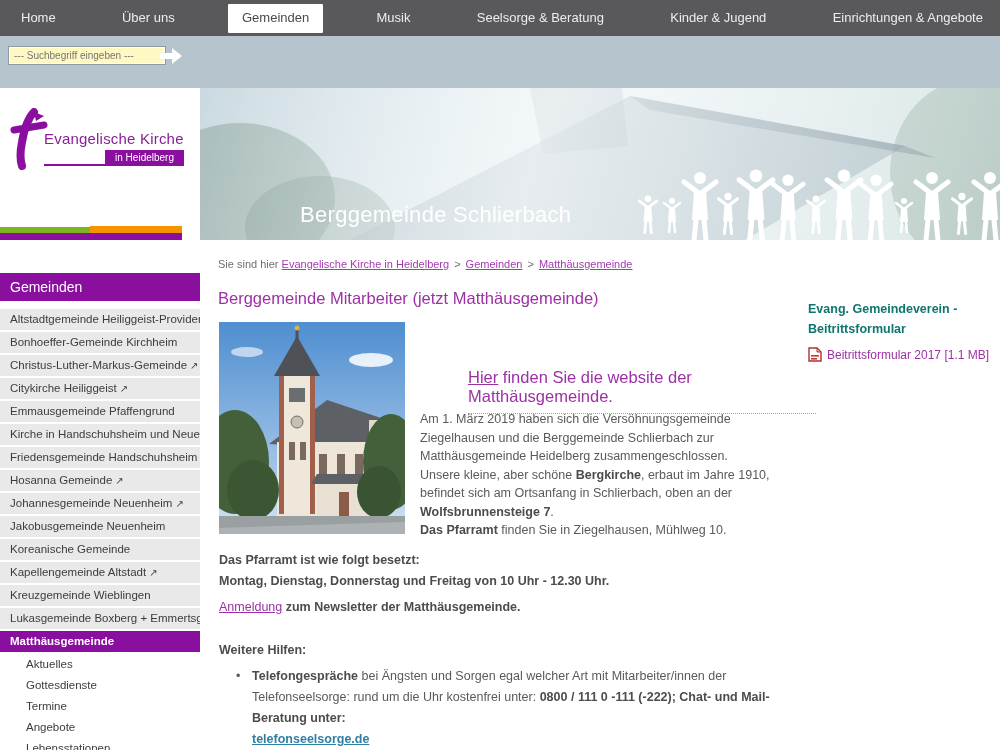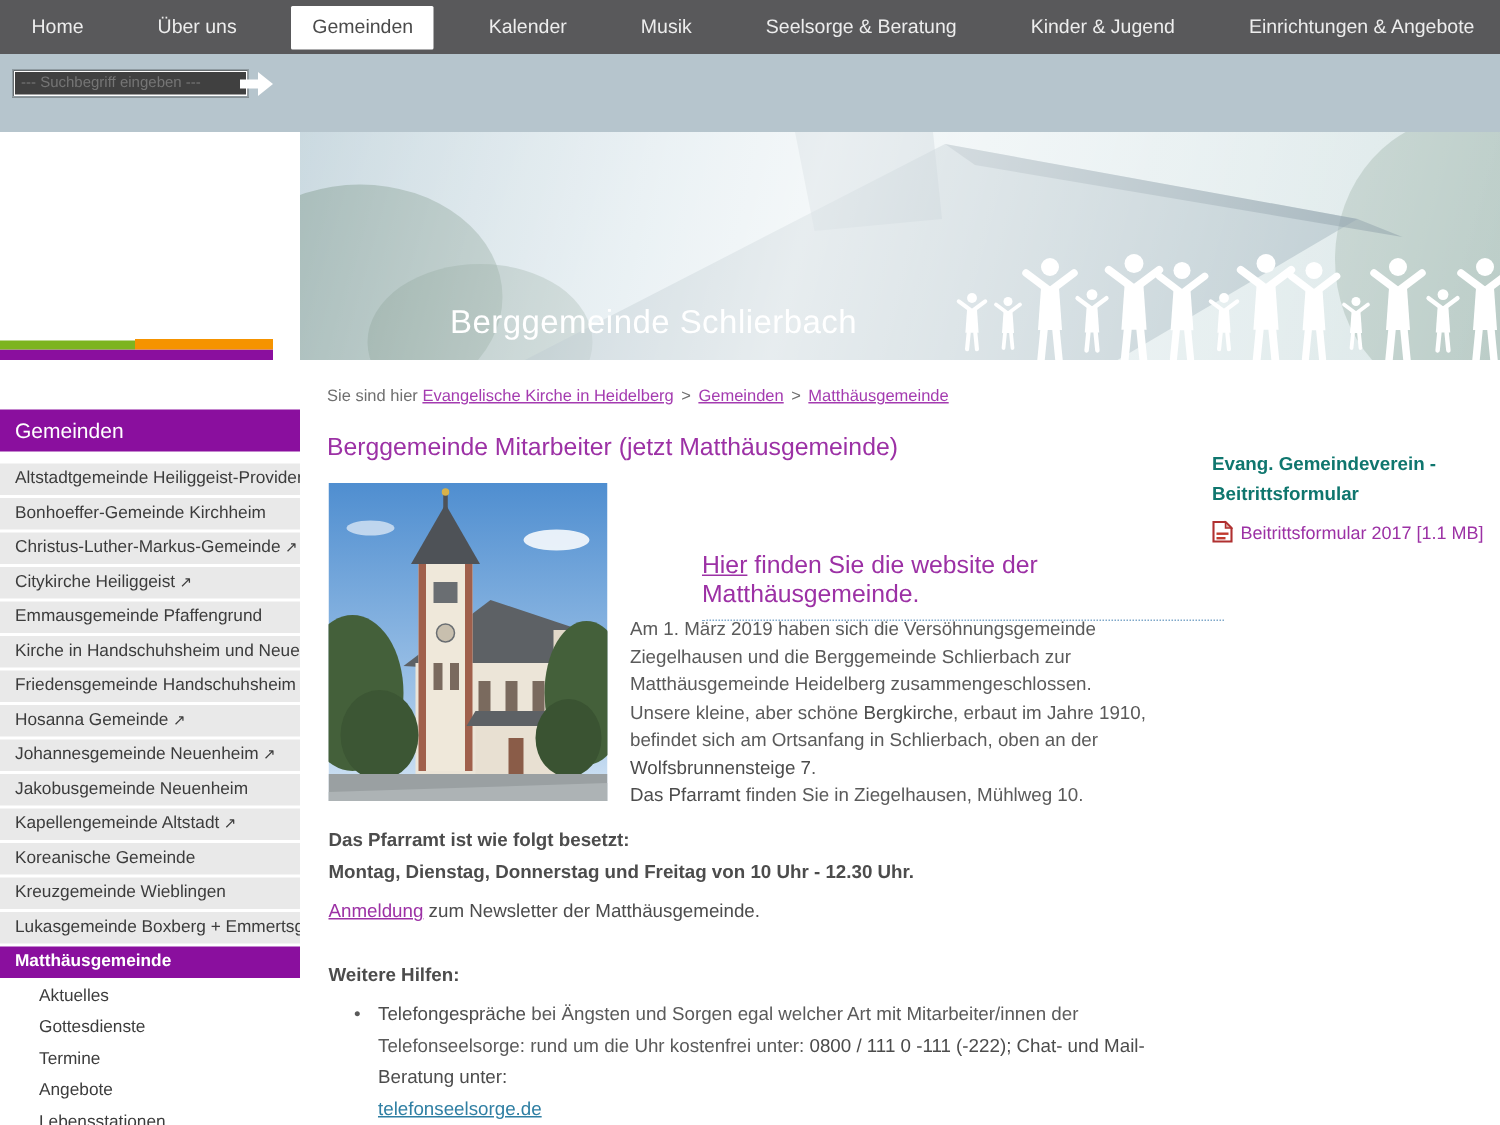--- a/index.html
+++ b/index.html
@@ -8,21 +8,21 @@
     background:#ffffff;
     font-family:"Liberation Sans","DejaVu Sans",sans-serif;
     -webkit-font-smoothing:antialiased;
   }
   
   .topnav{position:absolute;left:0;top:0;width:1000px;height:36px;background:#59595b;display:flex;align-items:stretch;padding-left:4px;box-sizing:border-box;justify-content:space-between;}
   .nav-item{color:#ededed;font-size:13px;line-height:36px;padding:0 17px;cursor:pointer;white-space:nowrap;}
   .nav-item.active{background:#ffffff;color:#4a4a4a;line-height:28px;margin:4px 4px 3px 4px;padding:0 14px;border-radius:1px;}
   
   .band{position:absolute;left:0;top:36px;width:1000px;height:52px;background:#b6c5cd;}
-  .search-box{position:absolute;left:8px;top:10px;width:146px;height:17px;font-size:10px;color:#8a8a8a;border:1px solid #8f9ba1;box-shadow:0 0 0 1px #fff inset;background:#404040;padding:0 5px;outline:none;}
+  .search-box{position:absolute;left:8px;top:10px;width:146px;height:17px;font-size:10px;color:#8a8a8a;border:1px solid #8f9ba1;box-shadow:0 0 0 1px #fff inset;background:#fef9c3;padding:0 5px;outline:none;}
   .search-go{position:absolute;left:160px;top:12px;width:26px;height:16px;cursor:pointer;}
   .search-go .bar{position:absolute;left:0;top:5px;width:12px;height:6px;background:#fff;}
   .search-go .tip{position:absolute;left:12px;top:0;width:0;height:0;border-top:8px solid transparent;border-bottom:8px solid transparent;border-left:10px solid #fff;}
   
   .header{position:absolute;left:0;top:88px;width:1000px;height:152px;}
   .logo-box{position:absolute;left:0;top:2px;width:200px;height:138px;background:#fff;}
   .logo-cross{position:absolute;left:8px;top:18px;}
   .logo-text{position:absolute;left:44px;top:40px;width:140px;}
   .logo-line1{font-size:15px;color:#8a1f96;letter-spacing:.2px;white-space:nowrap;}
   .logo-sub-row{display:flex;align-items:flex-end;margin-top:3px;}
@@ -54,53 +54,66 @@
   .page-title{font-size:16.5px;color:#9c31a5;line-height:20px;}
   .church-photo{position:absolute;left:1px;top:34px;width:186px;height:212px;}
   .website-heading{position:absolute;left:206px;top:80px;width:348px;font-size:16.5px;color:#9c31a5;padding-bottom:7px;border-bottom:1px dotted #7fa8c9;margin-left:44px;}
   .intro{position:absolute;left:202px;top:122px;width:366px;font-size:12.5px;line-height:1.48;color:#5a5a5a;}
   .bold-block{position:absolute;left:1px;top:262px;font-size:12.5px;line-height:21px;font-weight:bold;color:#4c4c4c;}
   .newsletter{position:absolute;left:1px;top:312px;font-size:12.5px;}
   .helps-heading{position:absolute;left:1px;top:355px;font-size:12.5px;font-weight:bold;color:#4c4c4c;}
   .helps-list{position:absolute;left:18px;top:378px;width:548px;font-size:12.5px;line-height:21px;color:#5a5a5a;}
   .helps-list .li{position:relative;padding-left:16px;margin-bottom:3px;}
   .helps-list .marker{position:absolute;left:0;top:0;color:#5a5a5a;}
-  .b{font-weight:normal;color:#4c4c4c;}
+  .b{font-weight:bold;color:#4c4c4c;}
   a.plink{color:#9c31a5;text-decoration:underline;cursor:pointer;}
   a.hlink{color:#9c31a5;text-decoration:underline;cursor:pointer;}
   a.tlink{color:#2f7fa3;text-decoration:underline;cursor:pointer;}
   
   .aside{position:absolute;left:808px;top:299px;width:190px;}
   .aside-title{font-size:12.5px;font-weight:bold;color:#0f766e;line-height:20px;}
   .pdf-row{margin-top:8px;display:flex;align-items:flex-end;}
   .pdf-row a{font-size:12px;color:#9c31a5;margin-left:5px;cursor:pointer;text-decoration:none;}
 </style>
 </head>
 <body>
 
 <div class="topnav">
     <div class="nav-item">Home</div>
     <div class="nav-item">Über uns</div>
     <div class="nav-item active">Gemeinden</div>
-    <div class="nav-item">Kalender</div>
     <div class="nav-item">Musik</div>
     <div class="nav-item">Seelsorge &amp; Beratung</div>
     <div class="nav-item">Kinder &amp; Jugend</div>
     <div class="nav-item">Einrichtungen &amp; Angebote</div>
   </div>
 
 <div class="band">
   <input class="search-box" type="text" placeholder="--- Suchbegriff eingeben ---" style="">
   <div class="search-go">
     <span class="bar"></span>
     <span class="tip"></span>
   </div>
 </div>
 
 <div class="header">
+  <div class="logo-box">
+    <svg class="logo-cross" width="40" height="62" viewBox="0 0 40 62">
+      <path d="M26 4 C20 10 16 22 14 34 C12 44 12 52 14 58" stroke="#8a0f9e" stroke-width="8" fill="none" stroke-linecap="round"></path>
+      <path d="M6 22 L36 17" stroke="#8a0f9e" stroke-width="7" fill="none" stroke-linecap="round"></path>
+      <path d="M26 4 L36 8 L28 13 Z" fill="#8a0f9e"></path>
+    </svg>
+    <div class="logo-text">
+      <div class="logo-line1">Evangelische Kirche</div>
+      <div class="logo-sub-row">
+        <div class="logo-rule"></div>
+        <div class="logo-line2">in Heidelberg</div>
+      </div>
+    </div>
+  </div>
   <div class="stripes">
     <div class="stripe-row">
       <div class="stripe-green"></div>
       <div class="stripe-orange"></div>
     </div>
     <div class="stripe-purple"></div>
   </div>
 
   <div class="banner">
     <svg width="800" height="152" viewBox="0 0 800 152">
@@ -153,22 +166,22 @@
       <div class="side-item">Altstadtgemeinde Heiliggeist-Providenz</div>
       <div class="side-item">Bonhoeffer-Gemeinde Kirchheim</div>
       <div class="side-item">Christus-Luther-Markus-Gemeinde<span class="ext">↗</span></div>
       <div class="side-item">Citykirche Heiliggeist<span class="ext">↗</span></div>
       <div class="side-item">Emmausgemeinde Pfaffengrund</div>
       <div class="side-item">Kirche in Handschuhsheim und Neuenheim</div>
       <div class="side-item">Friedensgemeinde Handschuhsheim</div>
       <div class="side-item">Hosanna Gemeinde<span class="ext">↗</span></div>
       <div class="side-item">Johannesgemeinde Neuenheim<span class="ext">↗</span></div>
       <div class="side-item">Jakobusgemeinde Neuenheim</div>
+      <div class="side-item">Koreanische Gemeinde</div>
       <div class="side-item">Kapellengemeinde Altstadt<span class="ext">↗</span></div>
-      <div class="side-item">Koreanische Gemeinde</div>
       <div class="side-item">Kreuzgemeinde Wieblingen</div>
       <div class="side-item">Lukasgemeinde Boxberg + Emmertsgrund</div>
       <div class="side-item active">Matthäusgemeinde</div>
     </div>
   <div id="side-sub">
       <div class="side-sub">Aktuelles</div>
       <div class="side-sub">Gottesdienste</div>
       <div class="side-sub">Termine</div>
       <div class="side-sub">Angebote</div>
       <div class="side-sub">Lebensstationen</div>

